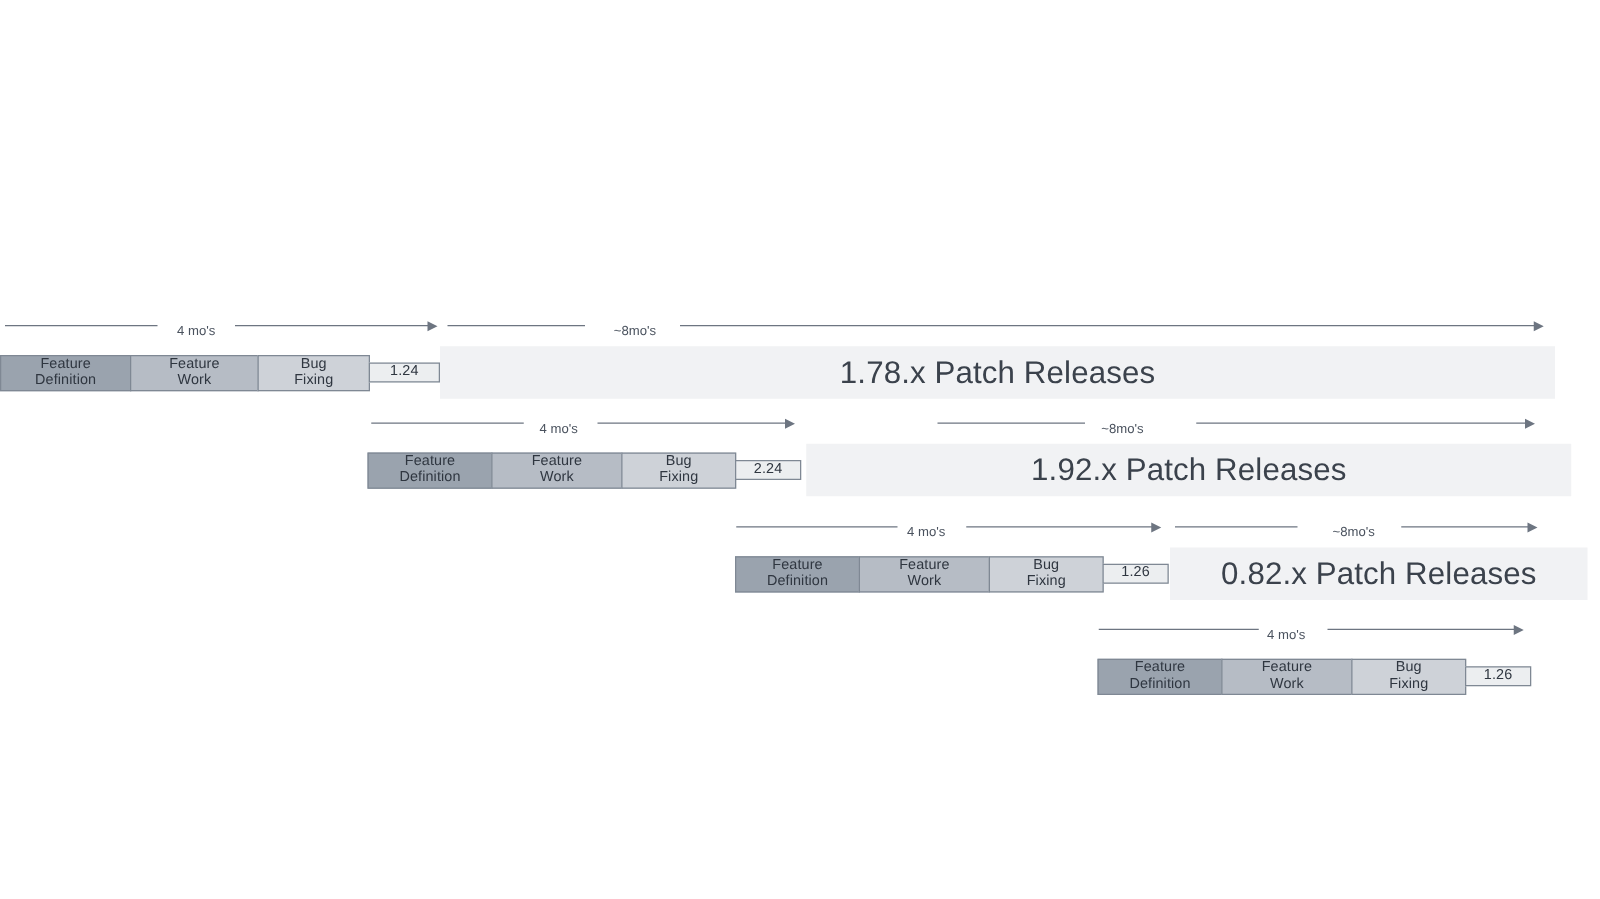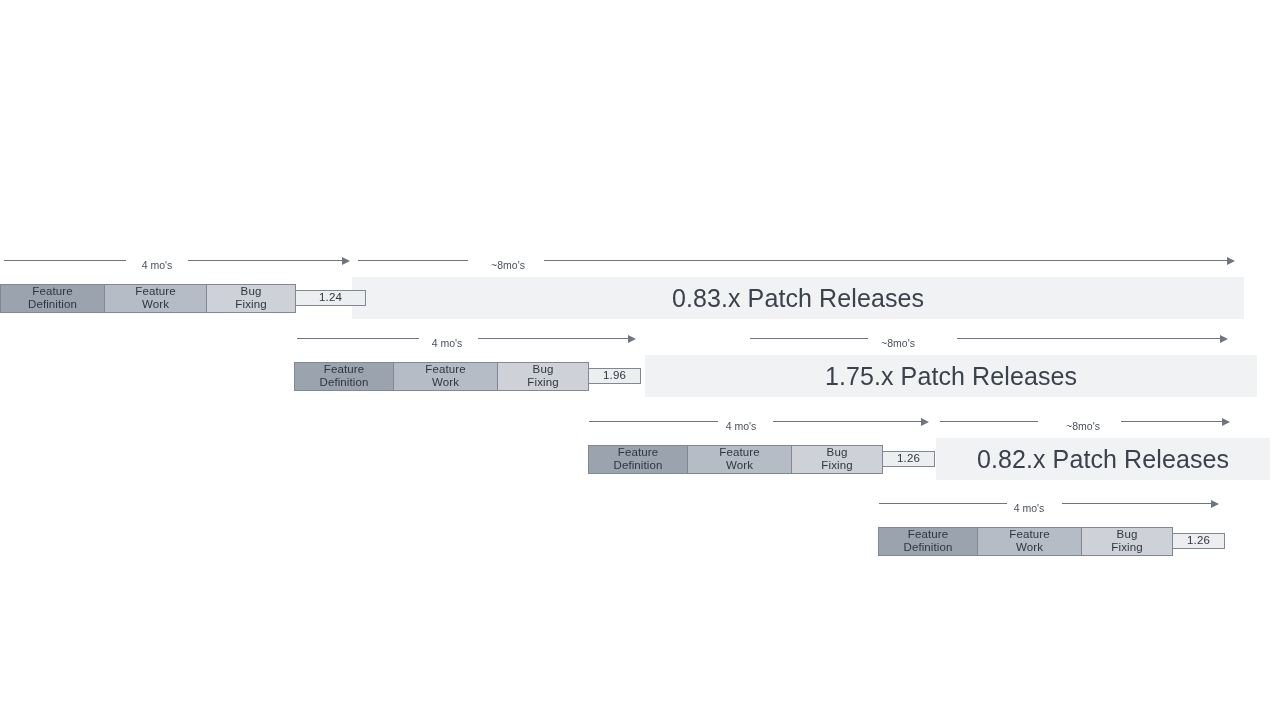--- a/index.html
+++ b/index.html
@@ -110,21 +110,21 @@
   }
 </style>
 </head>
 <body>
 
 <div id="canvas">
 
   <div class="release-row">
 
     <div class="patch-banner" style="left:352px; top:277px; width:892px; height:42px;">
-      <span class="patch-banner-label">0.83.x Patch Releases</span>
+      <span class="patch-banner-label">1.78.x Patch Releases</span>
     </div>
 
     <div class="dim" style="left:4px; top:250px; width:348px;">
       <div class="dim-line" style="left:0px; width:122px;"></div>
       <div class="dim-label" style="left:153px;">4 mo's</div>
       <div class="dim-line" style="left:184px; width:156px;"></div>
       <div class="dim-arrowhead" style="left:338px;"></div>
     </div>
 
     <div class="dim" style="left:358px; top:250px; width:880px;">
@@ -134,28 +134,28 @@
       <div class="dim-arrowhead" style="left:869px;"></div>
     </div>
 
     <div class="phase-track" style="left:0px; top:277px; height:42px;">
       <div class="phase-box phase-def" style="width:105px;">Feature
 Definition</div>
       <div class="phase-box phase-work" style="width:103px;">Feature
 Work</div>
       <div class="phase-box phase-bug" style="width:90px;">Bug
 Fixing</div>
-      <div class="phase-box phase-version" style="width:71px;">1.24</div>
+      <div class="phase-box phase-version" style="width:57px;">1.24</div>
     </div>
   </div>
 
   <div class="release-row">
 
     <div class="patch-banner" style="left:645px; top:355px; width:612px; height:42px;">
-      <span class="patch-banner-label">1.75.x Patch Releases</span>
+      <span class="patch-banner-label">1.92.x Patch Releases</span>
     </div>
 
     <div class="dim" style="left:297px; top:328px; width:348px;">
       <div class="dim-line" style="left:0px; width:122px;"></div>
       <div class="dim-label" style="left:150px;">4 mo's</div>
       <div class="dim-line" style="left:181px; width:152px;"></div>
       <div class="dim-arrowhead" style="left:331px;"></div>
     </div>
 
     <div class="dim" style="left:750px; top:328px; width:488px;">
@@ -165,21 +165,21 @@
       <div class="dim-arrowhead" style="left:470px;"></div>
     </div>
 
     <div class="phase-track" style="left:294px; top:355px; height:42px;">
       <div class="phase-box phase-def" style="width:100px;">Feature
 Definition</div>
       <div class="phase-box phase-work" style="width:105px;">Feature
 Work</div>
       <div class="phase-box phase-bug" style="width:92px;">Bug
 Fixing</div>
-      <div class="phase-box phase-version" style="width:53px;">1.96</div>
+      <div class="phase-box phase-version" style="width:53px;">2.24</div>
     </div>
   </div>
 
   <div class="release-row">
 
     <div class="patch-banner" style="left:936px; top:438px; width:334px; height:42px;">
       <span class="patch-banner-label">0.82.x Patch Releases</span>
     </div>
 
     <div class="dim" style="left:589px; top:411px; width:348px;">

